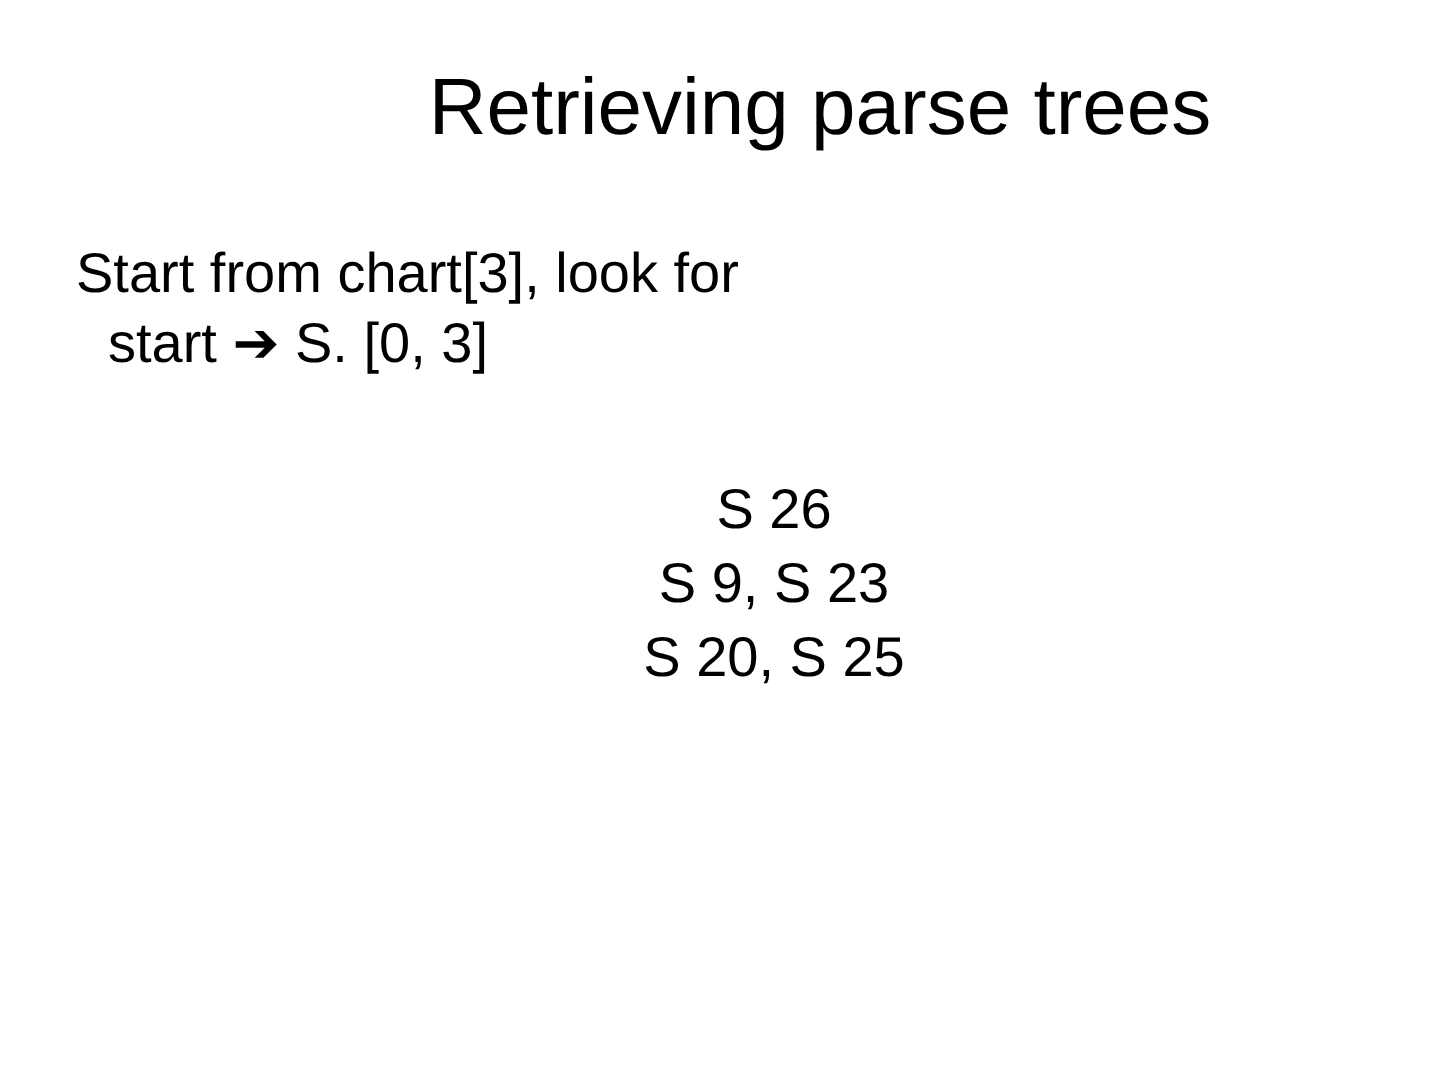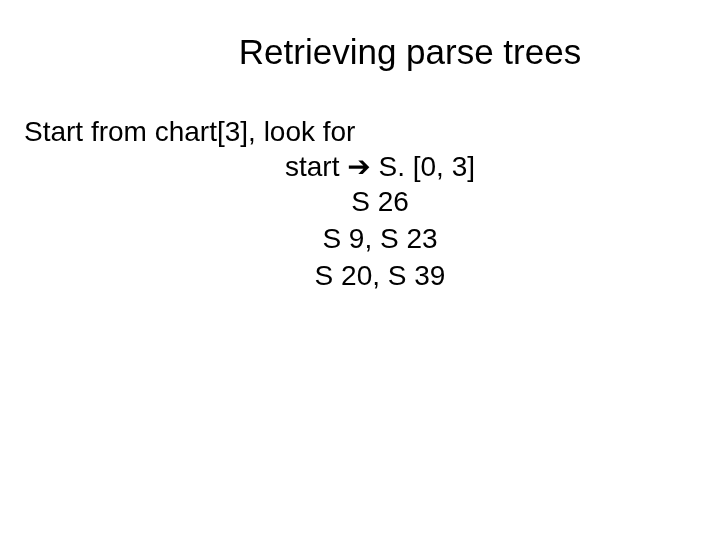--- a/index.html
+++ b/index.html
@@ -14,37 +14,37 @@
       font-family: Arial, Helvetica, sans-serif;
       color: #000000;
       overflow: hidden;
     }
     .slide {
       width: 100%;
       height: 100%;
       padding-top: 32px;
     }
     .title {
-      font-size: 35px;
+      font-size: 40px;
       font-weight: normal;
       text-align: center;
       margin-bottom: 42px;
       padding-left: 100px;
     }
     .content {
-      padding-left: 24px;
+      padding-left: 38px;
       font-size: 28px;
       line-height: 1.25;
     }
     .line1 {
       margin-bottom: 0;
     }
     .line2 {
       padding-left: 16px;
-      text-align: center;
+      margin-bottom: 48px;
     }
     .list-block {
       padding-left: 16px;
       text-align: center;
     }
     .list-item {
       margin-bottom: 2px;
     }
     .arrow {
       font-family: Arial, sans-serif;
@@ -56,16 +56,16 @@
 <div class="slide">
   <h1 class="title">Retrieving parse trees</h1>
   <div class="content">
     <div class="line1">Start from chart[3], look for</div>
     <div class="line2">
       <span>start </span><span class="arrow">➔</span><span> S.  [0, 3]</span>
     </div>
     <div class="list-block">
       <div class="list-item">S 26</div>
       <div class="list-item">S 9, S 23</div>
-      <div class="list-item">S 20, S 39</div>
+      <div class="list-item">S 20, S 25</div>
     </div>
   </div>
 </div>
 
 </body></html>

